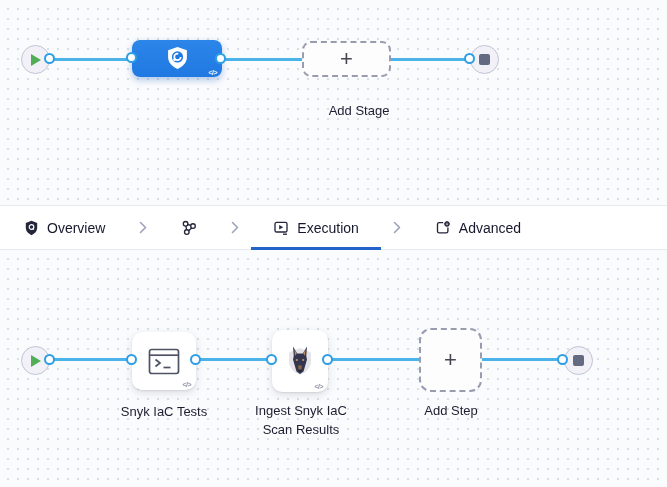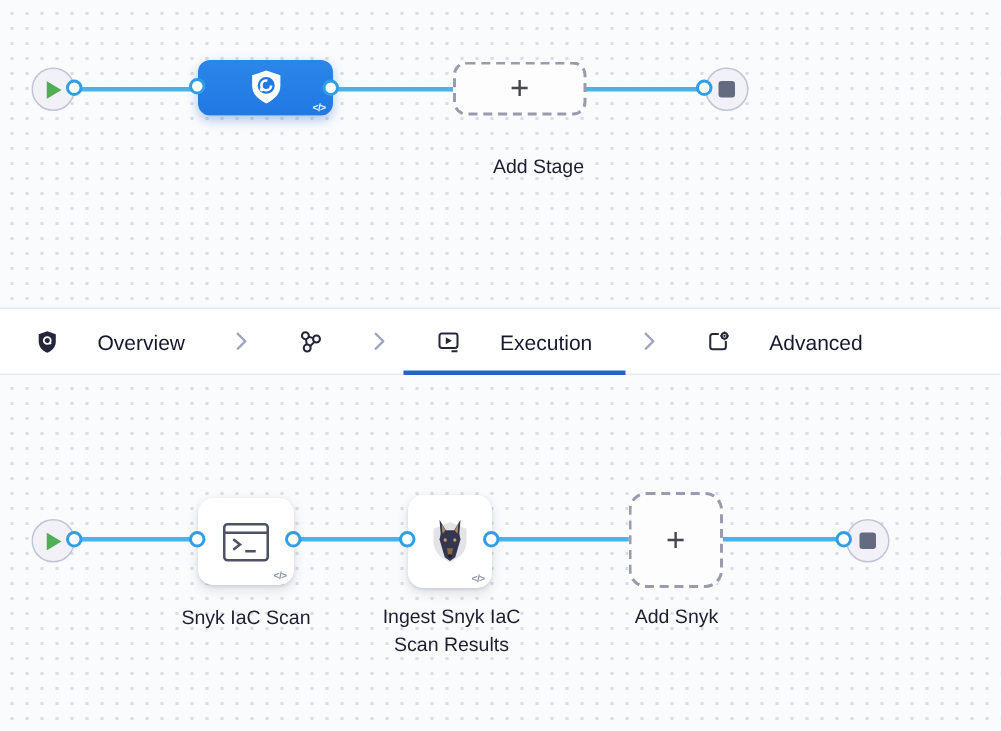--- a/index.html
+++ b/index.html
@@ -40,21 +40,21 @@
   .plus-glyph{font-size:22px;font-weight:300;color:#45464f;line-height:1;}
 
   .step-card{position:absolute;background:#fff;border-radius:10px;
              box-shadow:0 1px 2px rgba(40,41,61,.1),0 3px 8px rgba(40,41,61,.13);
              display:flex;align-items:center;justify-content:center;z-index:3;cursor:pointer;}
 
   
   .tab-bar{position:absolute;left:0;top:205px;width:667px;height:45px;background:#fff;
            border-top:1px solid #e7e9ef;border-bottom:1px solid #e7e9ef;box-sizing:border-box;
            display:flex;align-items:stretch;padding-left:2px;z-index:5;}
-  .tab{position:relative;display:flex;align-items:center;gap:26px;padding:0 22px;cursor:pointer;
+  .tab{position:relative;display:flex;align-items:center;gap:8px;padding:0 22px;cursor:pointer;
        font-size:14px;color:var(--tab-text,#17182e);font-weight:500;}
   .tab.active{font-weight:400;}
   .tab.active::after{content:"";position:absolute;left:0;right:0;bottom:-1px;height:3px;
                      background:var(--underline-blue,#2264c9);}
   .tab-sep{display:flex;align-items:center;margin:0 12px;}
 </style>
 </head>
 <body>
 
 <div class="screen">
@@ -210,18 +210,18 @@
     </div>
 
     <div class="dashed-box" style="left:419px;top:78px;width:63px;height:64px;border-radius:12px;">
       <span class="plus-glyph">+</span>
     </div>
 
     <div class="term-node" style="left:564px;top:96px;">
       <div class="stop-square"></div>
     </div>
 
-    <div class="node-label" style="left:99px;top:152px;">Snyk IaC Scan</div>
+    <div class="node-label" style="left:99px;top:152px;">Snyk IaC Tests</div>
     <div class="node-label" style="left:240px;top:151px;width:122px;">Ingest Snyk IaC Scan Results</div>
-    <div class="node-label" style="left:386px;top:151px;">Add Snyk</div>
+    <div class="node-label" style="left:386px;top:151px;">Add Step</div>
   </div>
 
 </div>
 
 </body></html>

